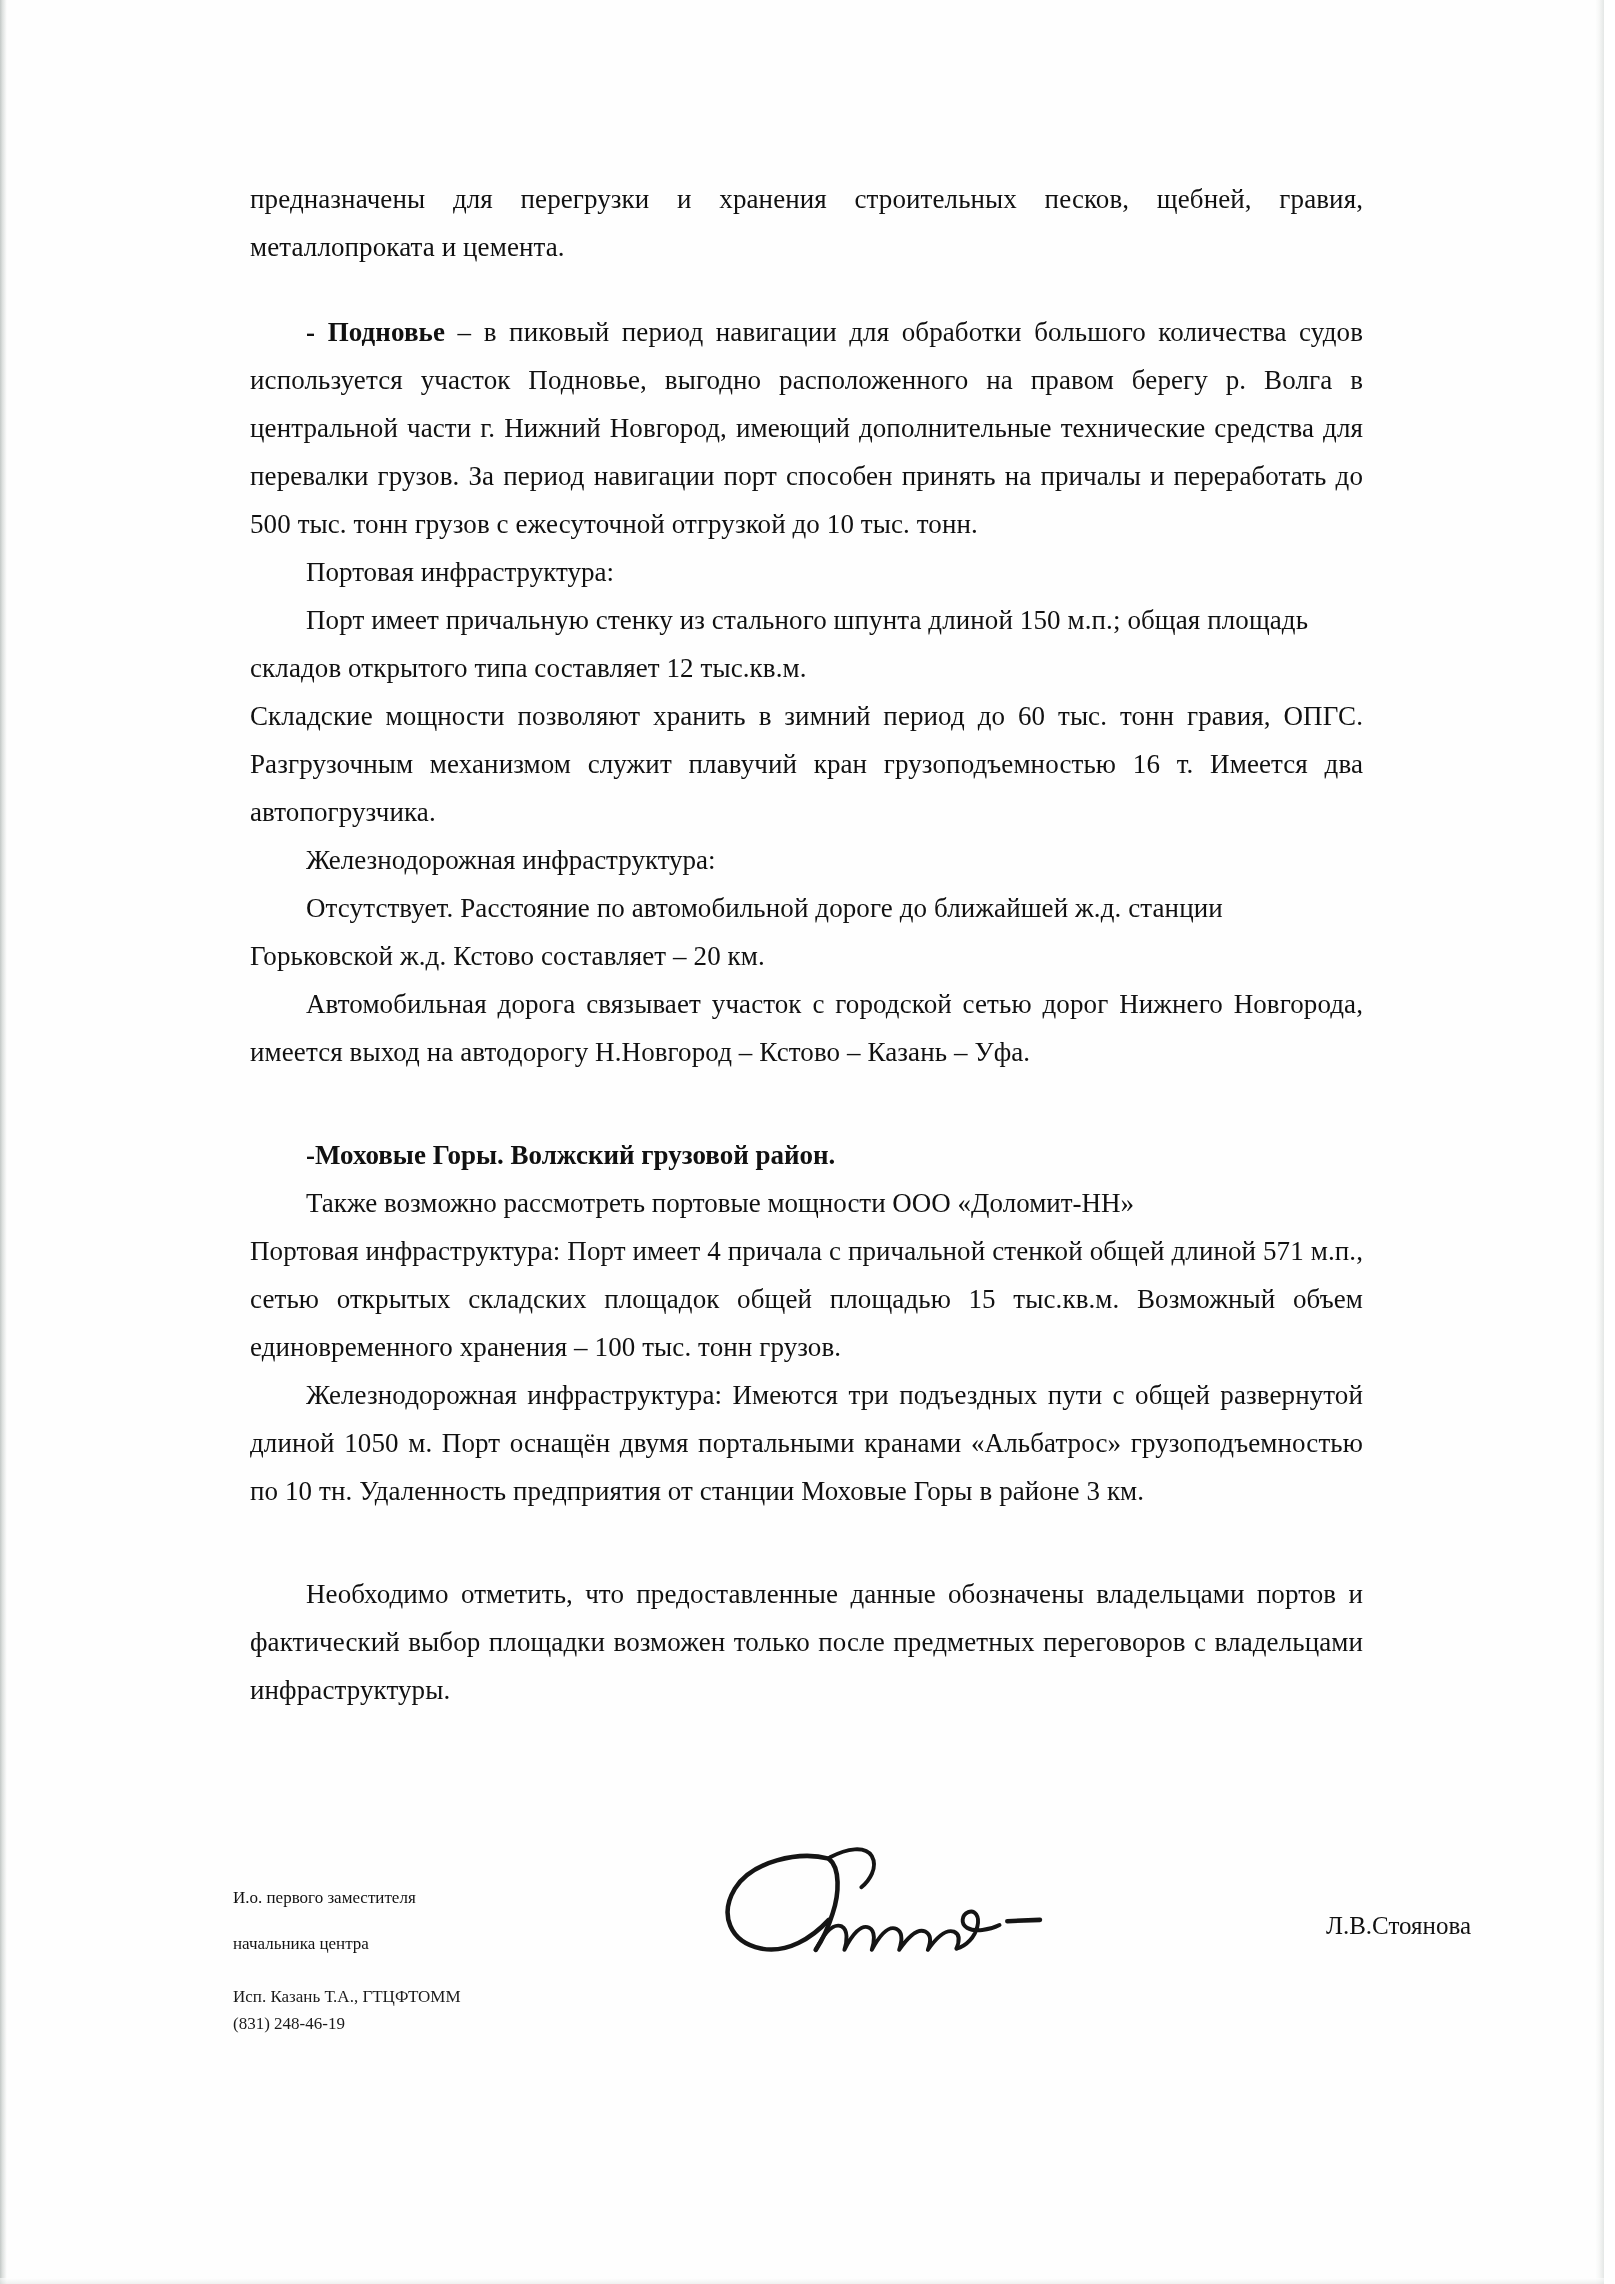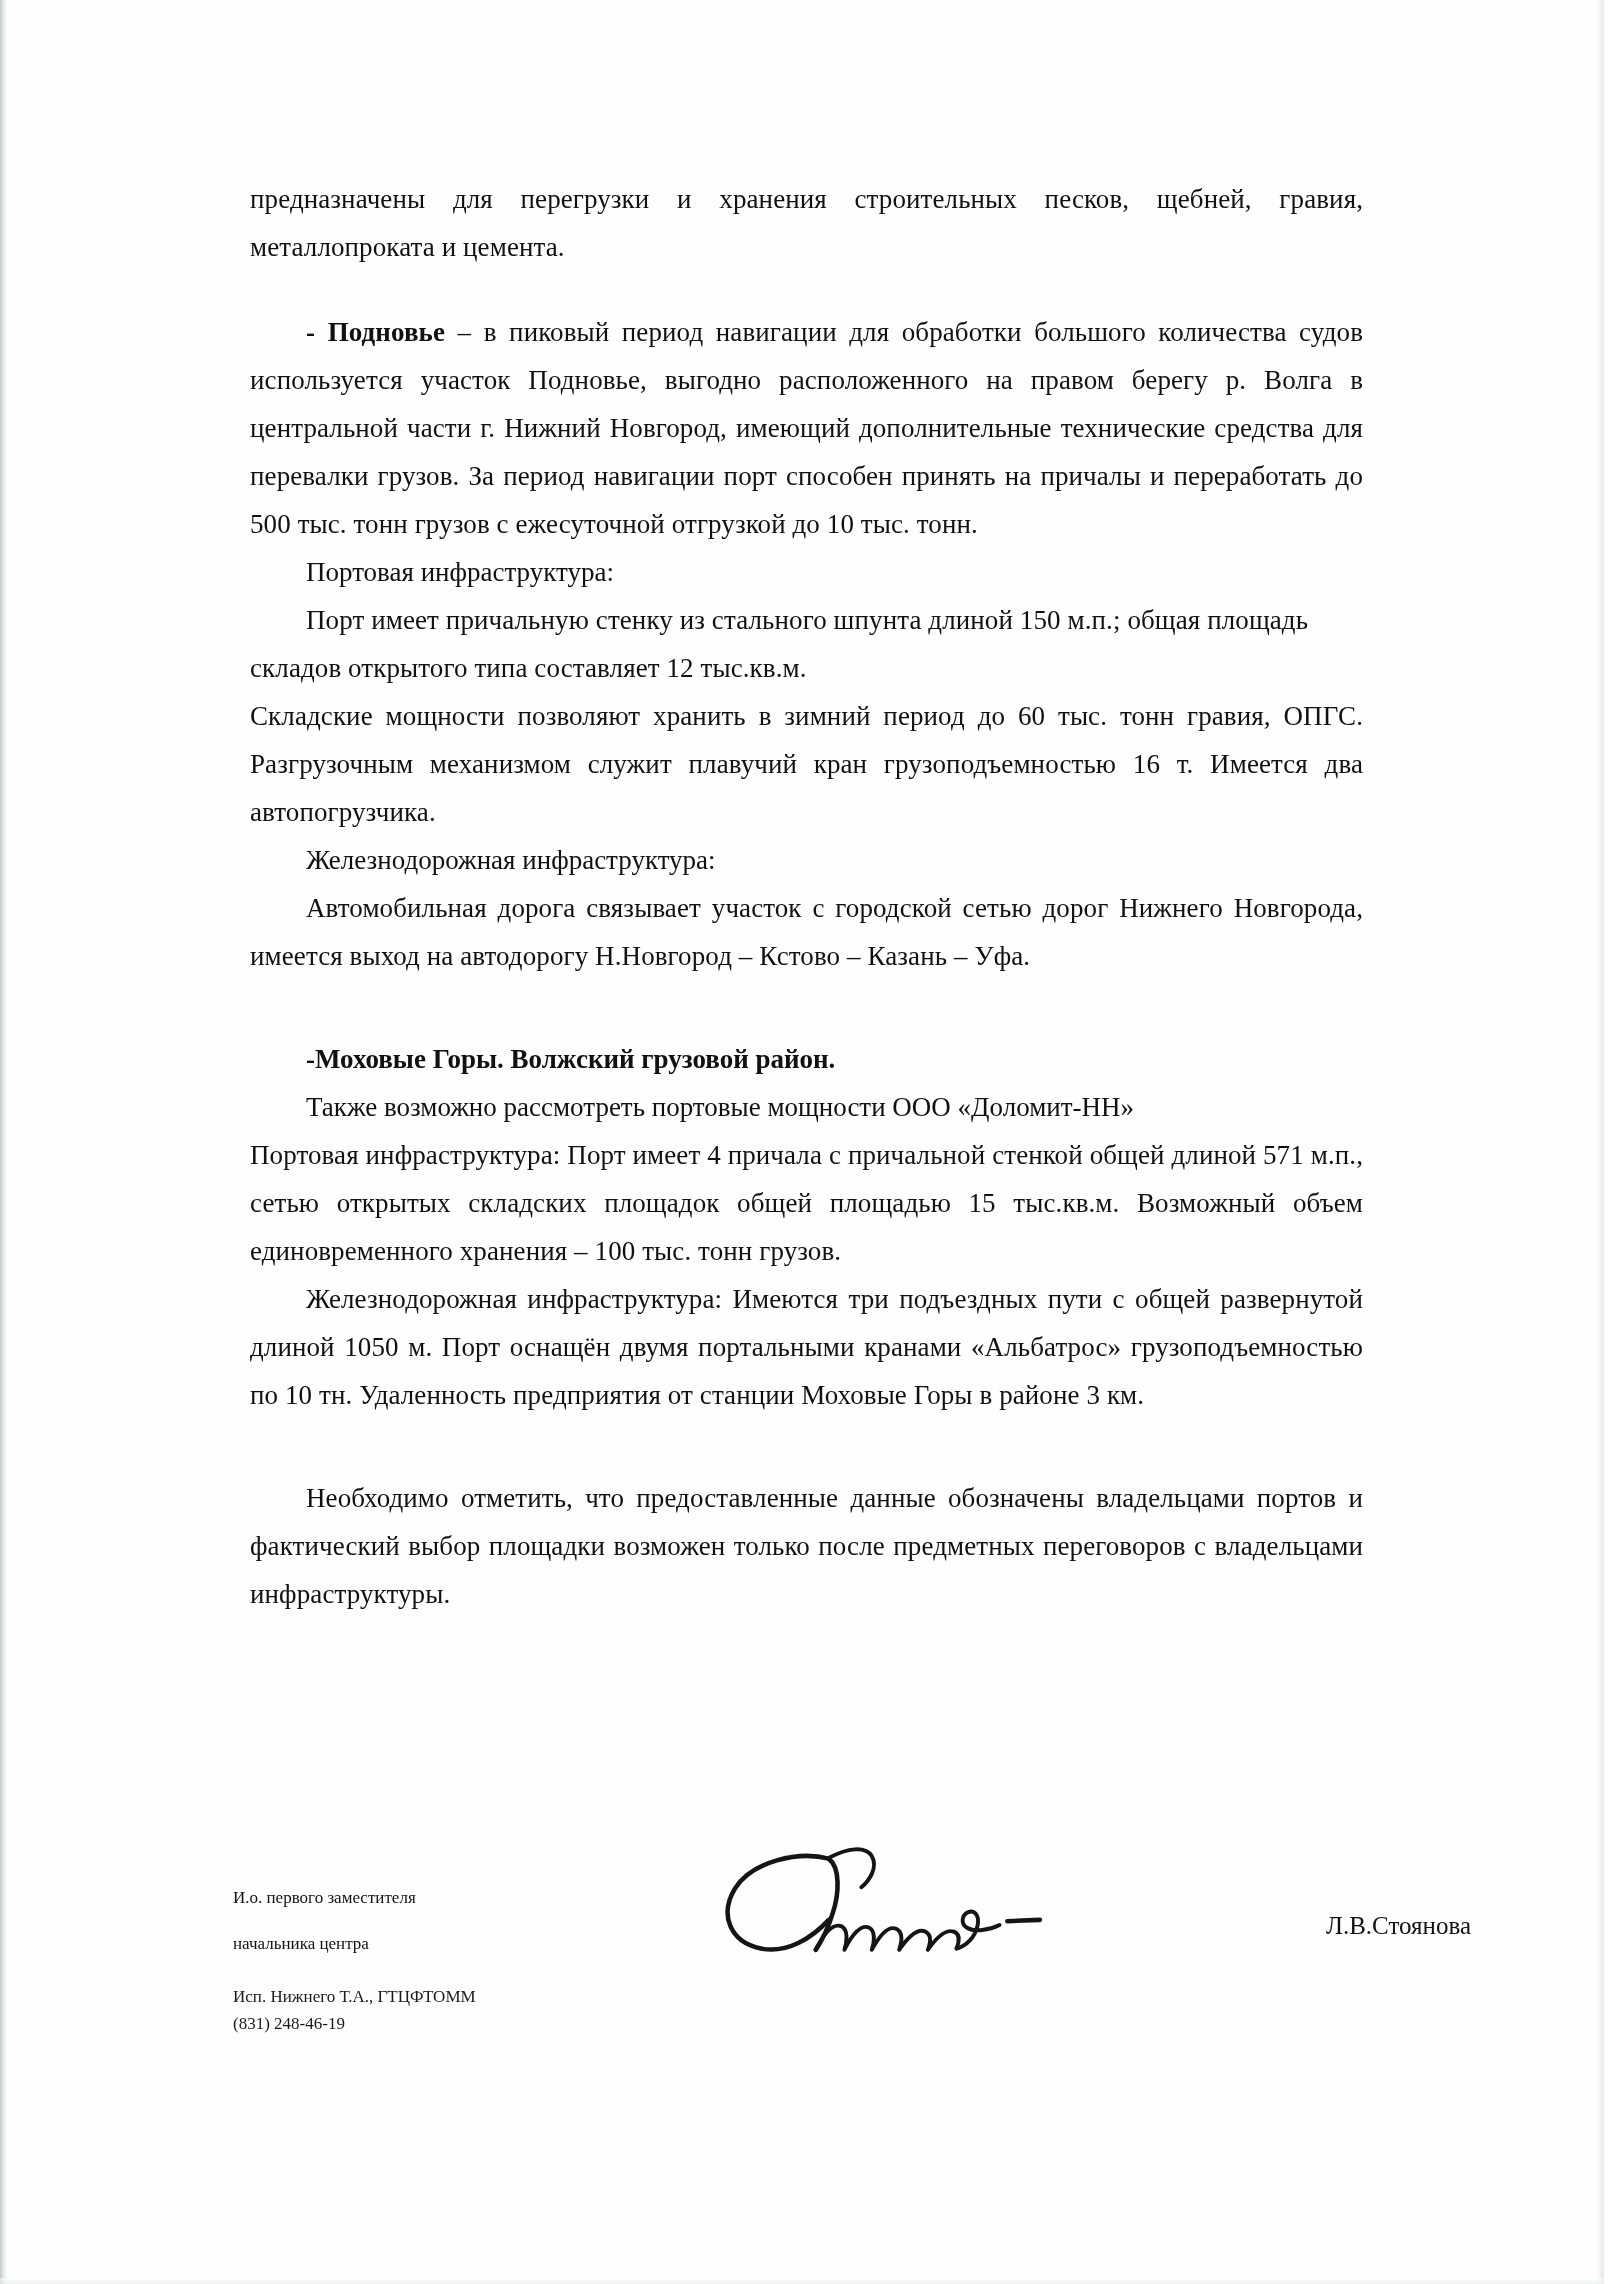--- a/index.html
+++ b/index.html
@@ -135,20 +135,21 @@
     <p class="para"><span class="indent"></span><span class="bold">- Подновье</span><span> – в пиковый период навигации для обработки большого количества судов используется участок Подновье, выгодно расположенного на правом берегу р. Волга в центральной части г. Нижний Новгород, имеющий дополнительные технические средства для перевалки грузов. За период навигации порт способен принять на причалы и переработать до 500 тыс. тонн грузов с ежесуточной отгрузкой до 10 тыс. тонн.</span></p>
 
     <p class="heading-line"><span class="indent"></span><span class="uline">Портовая инфраструктура:</span></p>
 
     <p class="para last-left"><span class="indent"></span><span>Порт имеет причальную стенку из стального шпунта длиной 150 м.п.; общая площадь складов открытого типа составляет 12 тыс.кв.м.</span></p>
 
     <p class="para"><span>Складские мощности позволяют хранить в зимний период до 60 тыс. тонн гравия, ОПГС. Разгрузочным механизмом служит плавучий кран грузоподъемностью 16 т. Имеется два автопогрузчика.</span></p>
 
     <p class="heading-line"><span class="indent"></span><span class="uline">Железнодорожная инфраструктура:</span></p>
 
+    <p class="para last-left"><span class="indent"></span><span>Отсутствует. Расстояние по автомобильной дороге до ближайшей ж.д. станции Горьковской ж.д. Кстово составляет – 20 км.</span></p>
 
     <p class="para"><span class="indent"></span><span>Автомобильная дорога связывает участок с городской сетью дорог Нижнего Новгорода, имеется выход на автодорогу Н.Новгород – Кстово – Казань – Уфа.</span></p>
 
     <div class="gap-lg"></div>
 
     <p class="heading-line"><span class="indent"></span><span class="bold">-Моховые Горы. Волжский грузовой район.</span></p>
 
     <p class="heading-line"><span class="indent"></span><span>Также возможно рассмотреть портовые мощности ООО «Доломит-НН»</span></p>
 
     <p class="para"><span class="uline">Портовая инфраструктура</span><span>: Порт имеет 4 причала с причальной стенкой общей длиной 571 м.п., сетью открытых складских площадок общей площадью 15 тыс.кв.м. Возможный объем единовременного хранения – 100 тыс. тонн грузов.</span></p>
@@ -182,18 +183,18 @@
             <path d="M470 126 L520 124" stroke-width="7"></path>
           </g>
         </svg>
       </div>
 
       <div class="sig-name">Л.В.Стоянова</div>
     </div>
   </div>
 
   <div id="executor-block">
-    <div>Исп. Нижнего Т.А., ГТЦФТОММ</div>
+    <div>Исп. Казань Т.А., ГТЦФТОММ</div>
     <div>(831) 248-46-19</div>
   </div>
 
 </div>
 
 
 </body></html>

